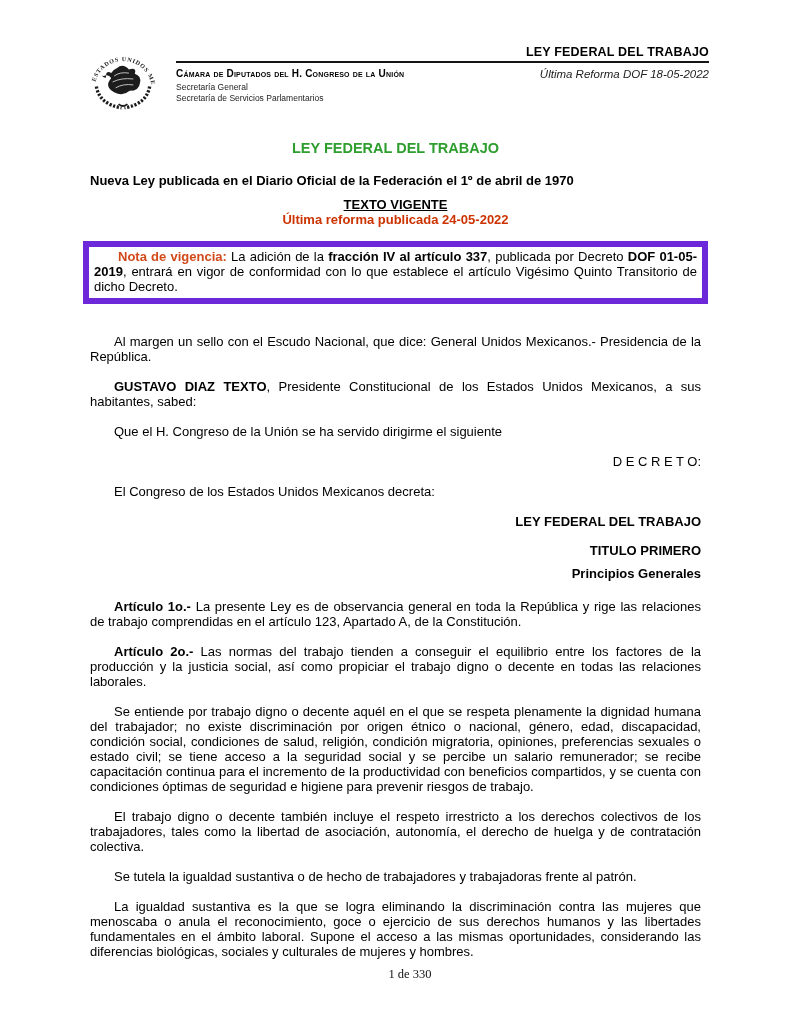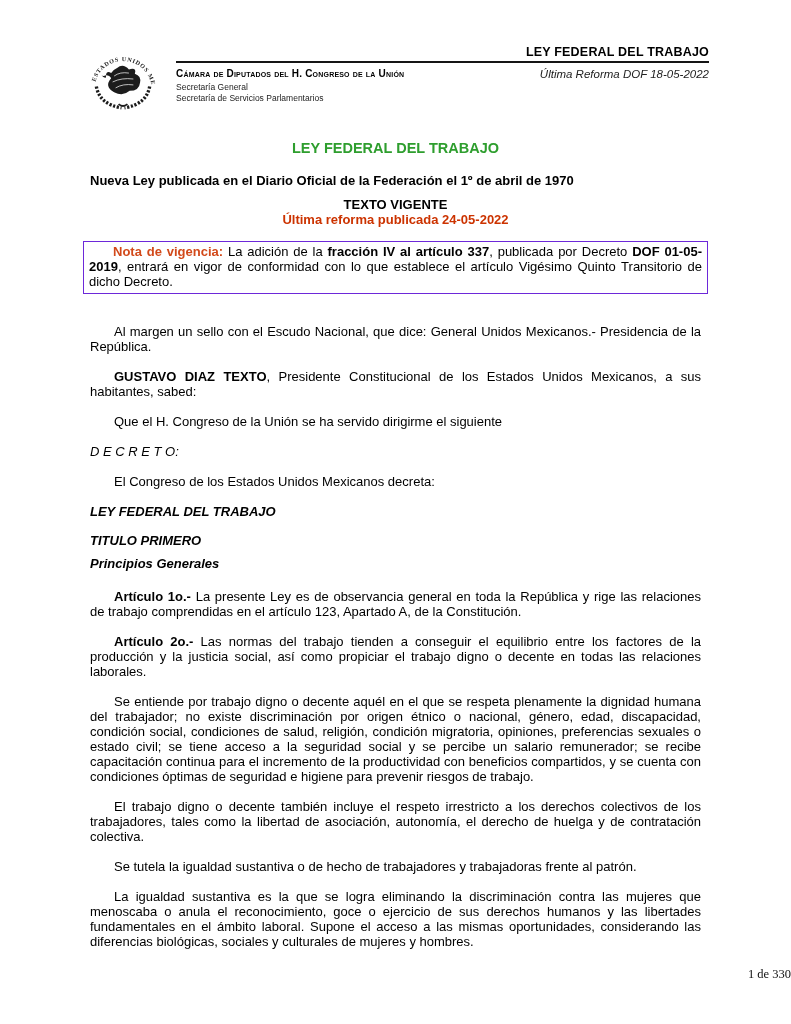--- a/index.html
+++ b/index.html
@@ -18,34 +18,34 @@
     position:absolute;right:82px;top:68px;font-style:italic;font-size:11.5px;
     color:#222;white-space:nowrap;
   }
   .org{position:absolute;left:176px;top:68px;}
   .org-1{font-weight:bold;font-size:10px;font-variant:small-caps;letter-spacing:.2px;margin-bottom:3px;}
   .org-2,.org-3{font-size:8.5px;line-height:11px;color:#222;}
   
   .content{position:absolute;left:90px;top:140px;width:611px;}
   .t-main{text-align:center;font-weight:bold;font-size:14.5px;color:#2E9E2E;margin:0 0 17px;}
   .t-pub{font-weight:bold;font-size:13px;margin:0 0 9px;}
-  .t-status{text-align:center;font-weight:bold;font-size:13px;margin:0;}
+  .t-status{text-align:center;font-weight:bold;font-size:13px;margin:0;text-decoration:underline;}
   .t-reform{text-align:center;font-weight:bold;font-size:13px;color:#CC3300;margin:0 0 14px;}
-  .nota{border:1px solid #6d28d9;margin:8px -7px 30px;padding:2px 5px 4px;}
+  .nota{border:6px solid #6d28d9;margin:8px -7px 30px;padding:2px 5px 4px;}
   .nota p{margin:0;font-size:13px;line-height:15px;text-align:justify;text-indent:24px;}
   .nota-label{font-weight:bold;color:#D2491A;}
   .bp{font-size:13px;line-height:15px;text-align:justify;text-indent:24px;margin:0 0 15px;}
-  .c{text-align:left;text-indent:0;font-style:italic;}
+  .c{text-align:right;text-indent:0;}
   .bold{font-weight:bold;}
   .mb0{margin-bottom:8px;}
   .mb14{margin-bottom:14px;}
   .mb18{margin-bottom:18px;}
   
   .footer{
-    position:absolute;left:0;right:0;bottom:42px;text-align:right;
+    position:absolute;left:0;right:0;bottom:42px;text-align:center;
     font-family:"Liberation Serif", serif;font-size:12.5px;color:#111;padding-left:29px;
   }
 </style>
 </head>
 <body>
 
 <div class="page">
 
   <div class="seal">
     <svg viewBox="0 0 100 100" width="80" height="74" aria-hidden="true">

